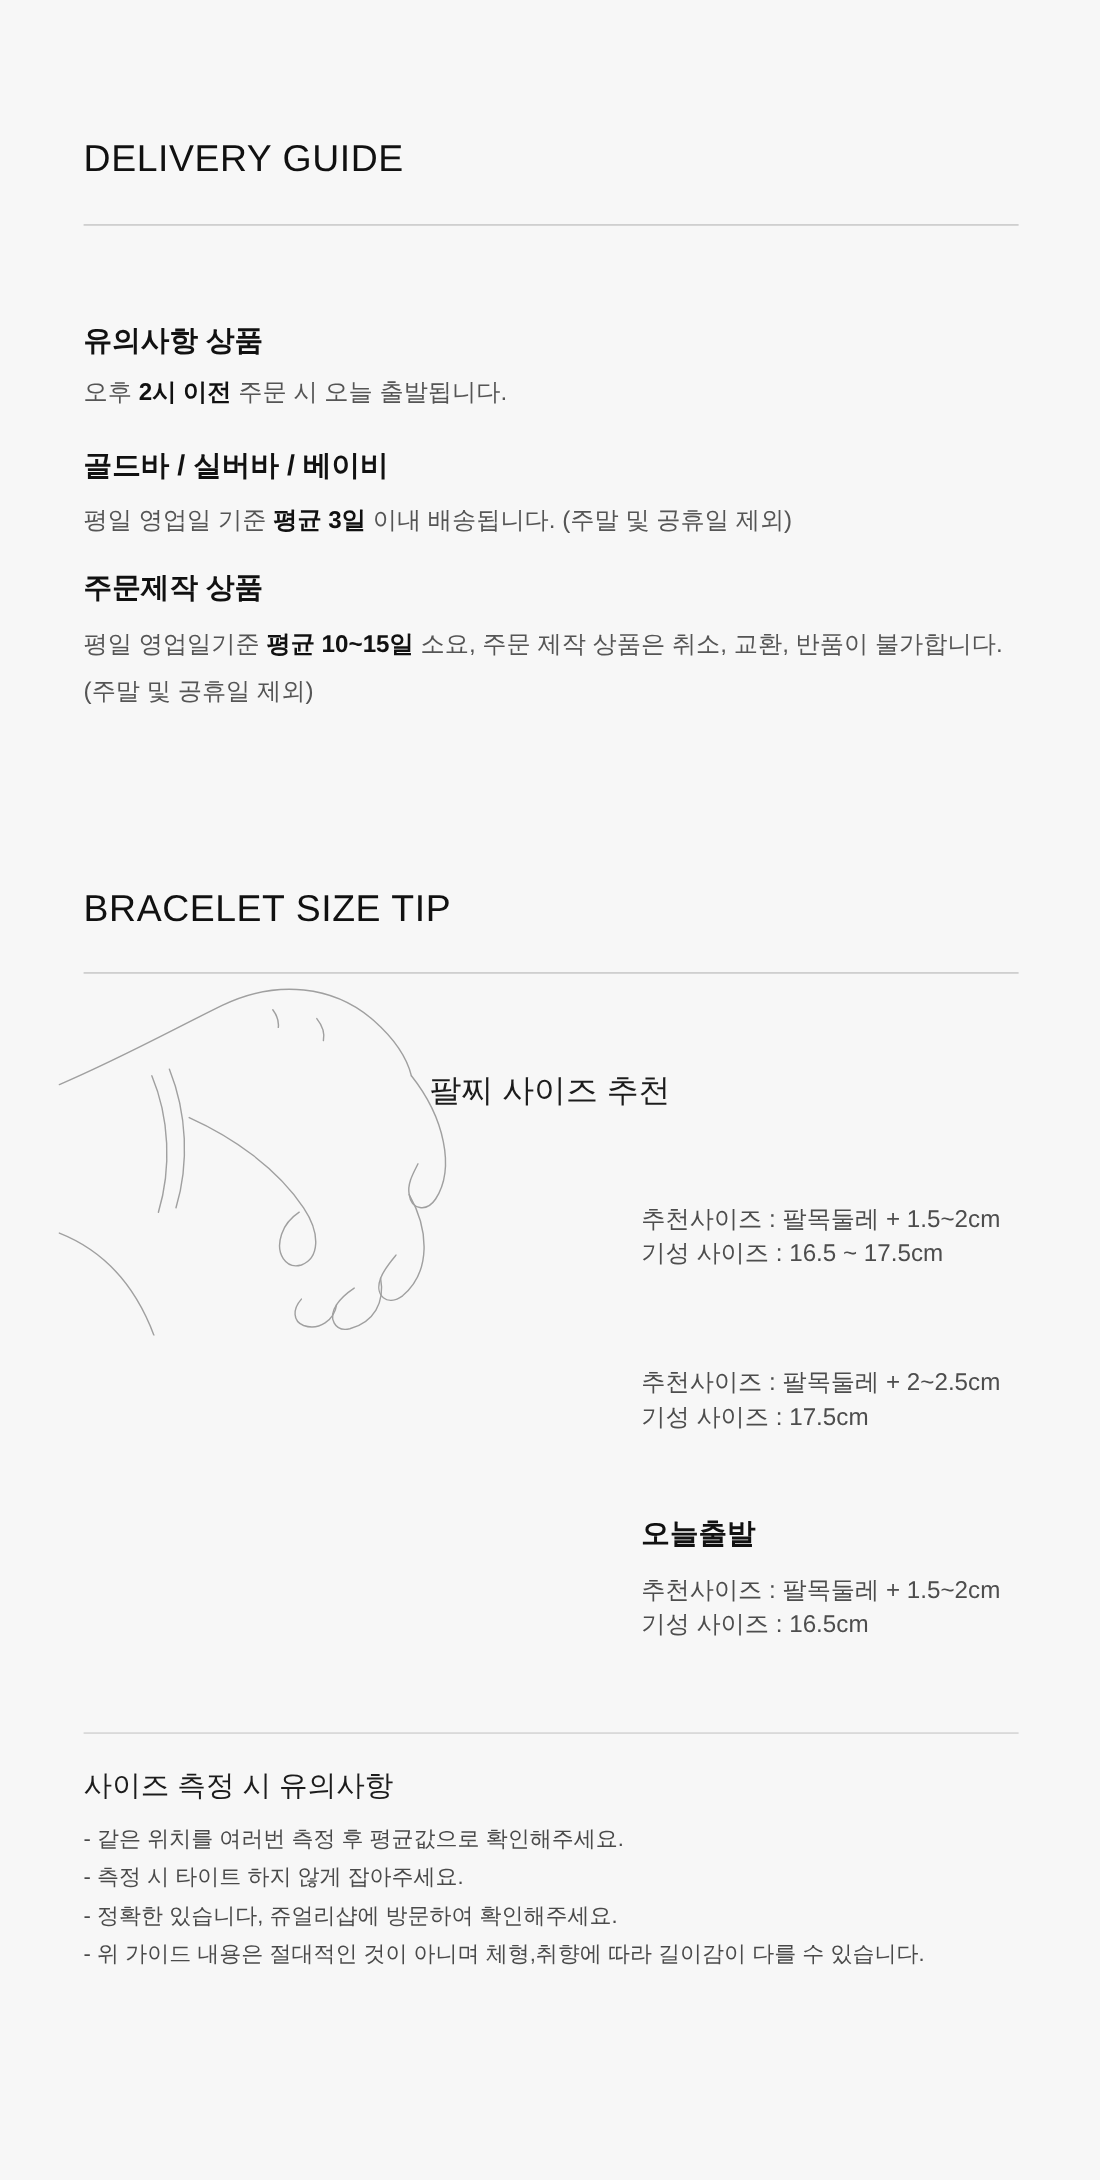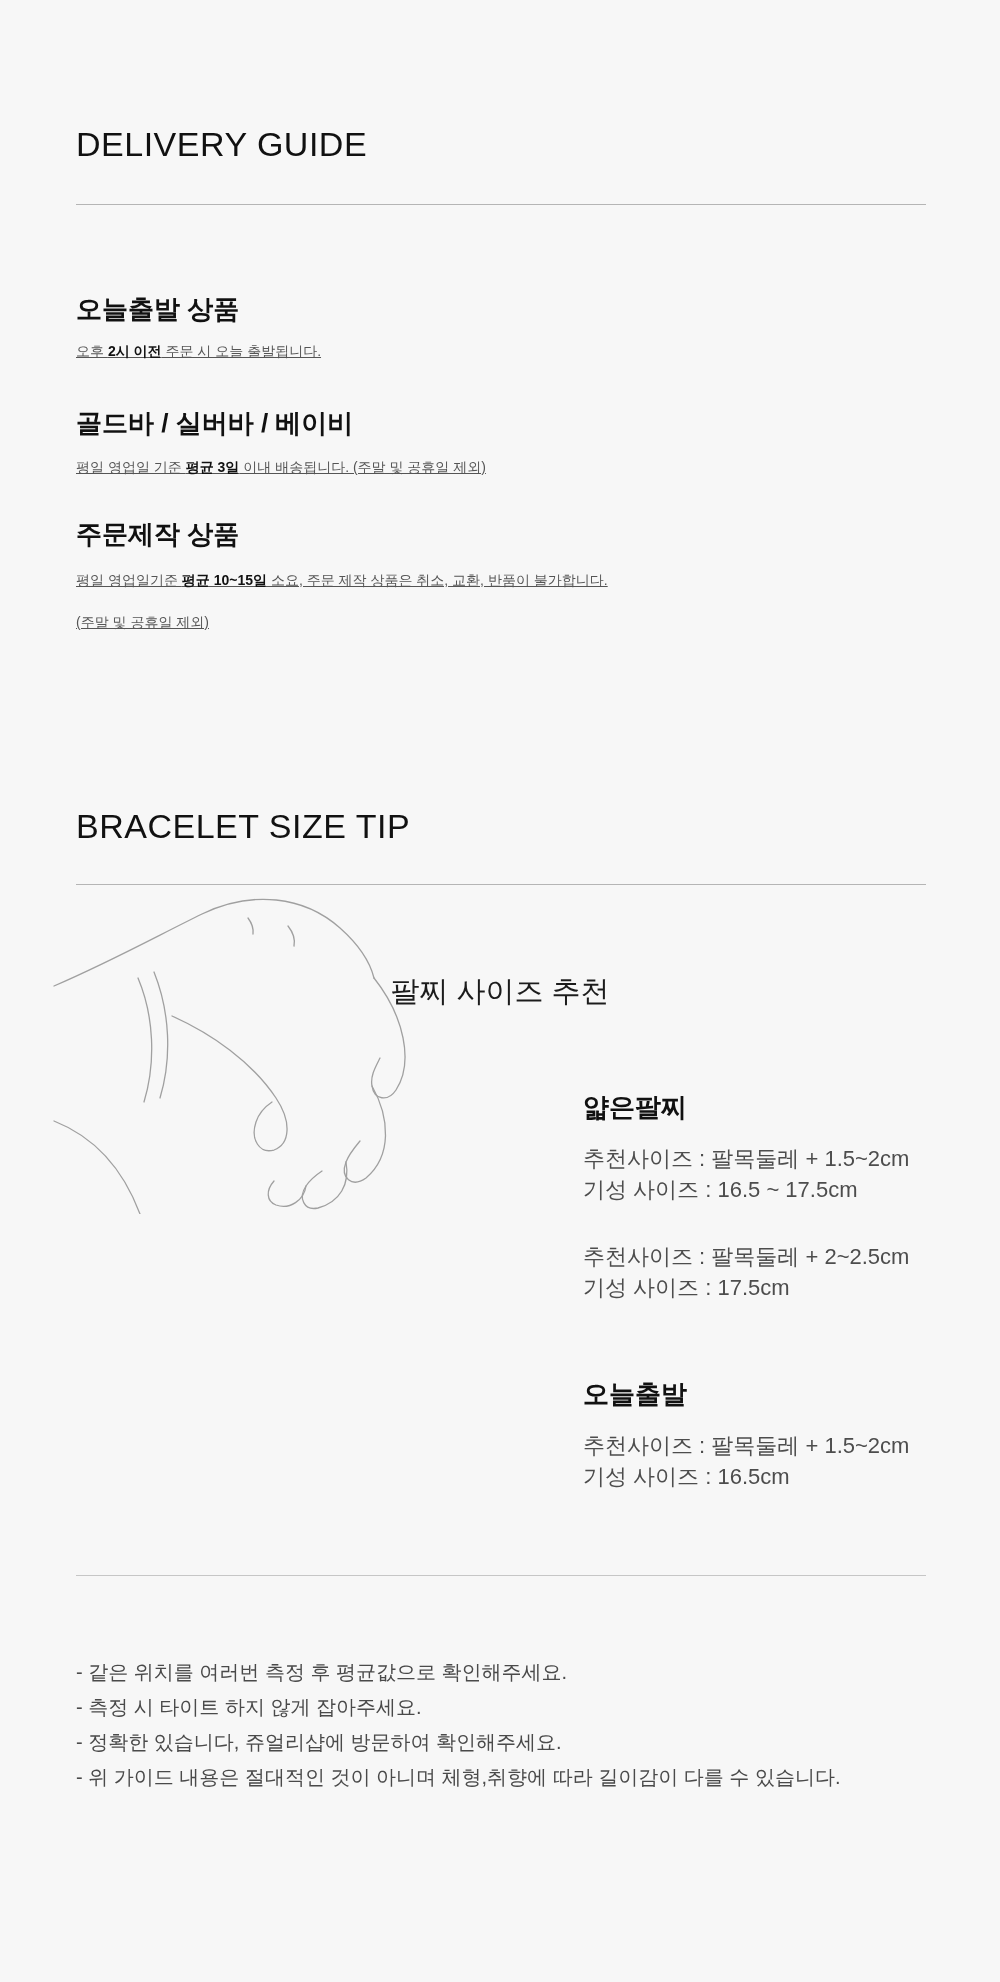--- a/index.html
+++ b/index.html
@@ -32,25 +32,24 @@
   .rule.light{background:#c6c6c6;}
   .ko-title{
     left:76px;
     font-size:26px;
     font-weight:700;
     color:#111111;
     line-height:1.2;
   }
   .body-line{
     left:76px;
-    font-size:14px;
+    font-size:22px;
     font-weight:400;
     color:#555555;
     line-height:1.4;
-    text-decoration:underline;
   }
   .body-line .strong{font-weight:700;color:#111111;}
   .subtitle{
     left:0;
     width:1000px;
     text-align:center;
     font-size:29px;
     font-weight:500;
     color:#1c1c1c;
   }
@@ -87,21 +86,21 @@
 </style>
 </head>
 <body>
 
 <div class="canvas">
 
   <h2 class="abs sec-h" style="top:126px">DELIVERY GUIDE</h2>
 
   <div class="rule" style="top:204px"></div>
 
-  <h3 class="abs ko-title" style="top:294px">오늘출발 상품</h3>
+  <h3 class="abs ko-title" style="top:294px">유의사항 상품</h3>
   <p class="abs body-line" style="top:342px"><span>오후 </span><span class="strong">2시 이전</span><span> 주문 시 오늘 출발됩니다.</span></p>
 
   <h3 class="abs ko-title" style="top:408px">골드바 / 실버바 / 베이비</h3>
   <p class="abs body-line" style="top:458px"><span>평일 영업일 기준 </span><span class="strong">평균 3일</span><span> 이내 배송됩니다. (주말 및 공휴일 제외)</span></p>
 
   <h3 class="abs ko-title" style="top:519px">주문제작 상품</h3>
   <p class="abs body-line" style="top:571px"><span>평일 영업일기준 </span><span class="strong">평균 10~15일</span><span> 소요, 주문 제작 상품은 취소, 교환, 반품이 불가합니다.</span></p>
   <p class="abs body-line" style="top:613px">(주말 및 공휴일 제외)</p>
 
   <h2 class="abs sec-h" style="top:808px">BRACELET SIZE TIP</h2>
@@ -118,37 +117,37 @@
     <path d="M 254 320 C 252 334 238 344 224 339 C 214 335 214 324 222 315"></path>
     <path d="M 120 150 C 160 168 200 196 224 232 C 240 256 238 278 222 284 C 208 288 198 274 204 256 C 207 247 214 240 220 236"></path>
     <path d="M 2 255 C 40 270 70 300 88 348"></path>
     <path d="M 86 112 C 102 150 104 196 92 236"></path>
     <path d="M 102 106 C 118 146 120 192 108 232"></path>
     <path d="M 236 60 q 8 10 6 20"></path>
     <path d="M 196 52 q 6 8 5 16"></path>
   </svg>
 
   <div class="br-item" style="top:1092px">
-    <h3>얇은팔찌</h3>
     <p>추천사이즈 : 팔목둘레 + 1.5~2cm</p>
     <p>기성 사이즈 : 16.5 ~ 17.5cm</p>
   </div>
 
   <div class="br-item" style="top:1241px">
     <p>추천사이즈 : 팔목둘레 + 2~2.5cm</p>
     <p>기성 사이즈 : 17.5cm</p>
   </div>
 
   <div class="br-item" style="top:1379px">
     <h3>오늘출발</h3>
     <p>추천사이즈 : 팔목둘레 + 1.5~2cm</p>
     <p>기성 사이즈 : 16.5cm</p>
   </div>
 
   <div class="rule light" style="top:1575px"></div>
 
+  <h3 class="abs notice-h" style="top:1606px">사이즈 측정 시 유의사항</h3>
 
   <p class="abs bullet" style="top:1658px">- 같은 위치를 여러번 측정 후 평균값으로 확인해주세요.</p>
   <p class="abs bullet" style="top:1693px">- 측정 시 타이트 하지 않게 잡아주세요.</p>
   <p class="abs bullet" style="top:1728px">- 정확한 있습니다, 쥬얼리샵에 방문하여 확인해주세요.</p>
   <p class="abs bullet" style="top:1763px">- 위 가이드 내용은 절대적인 것이 아니며 체형,취향에 따라 길이감이 다를 수 있습니다.</p>
 
 </div>
 
 </body></html>

